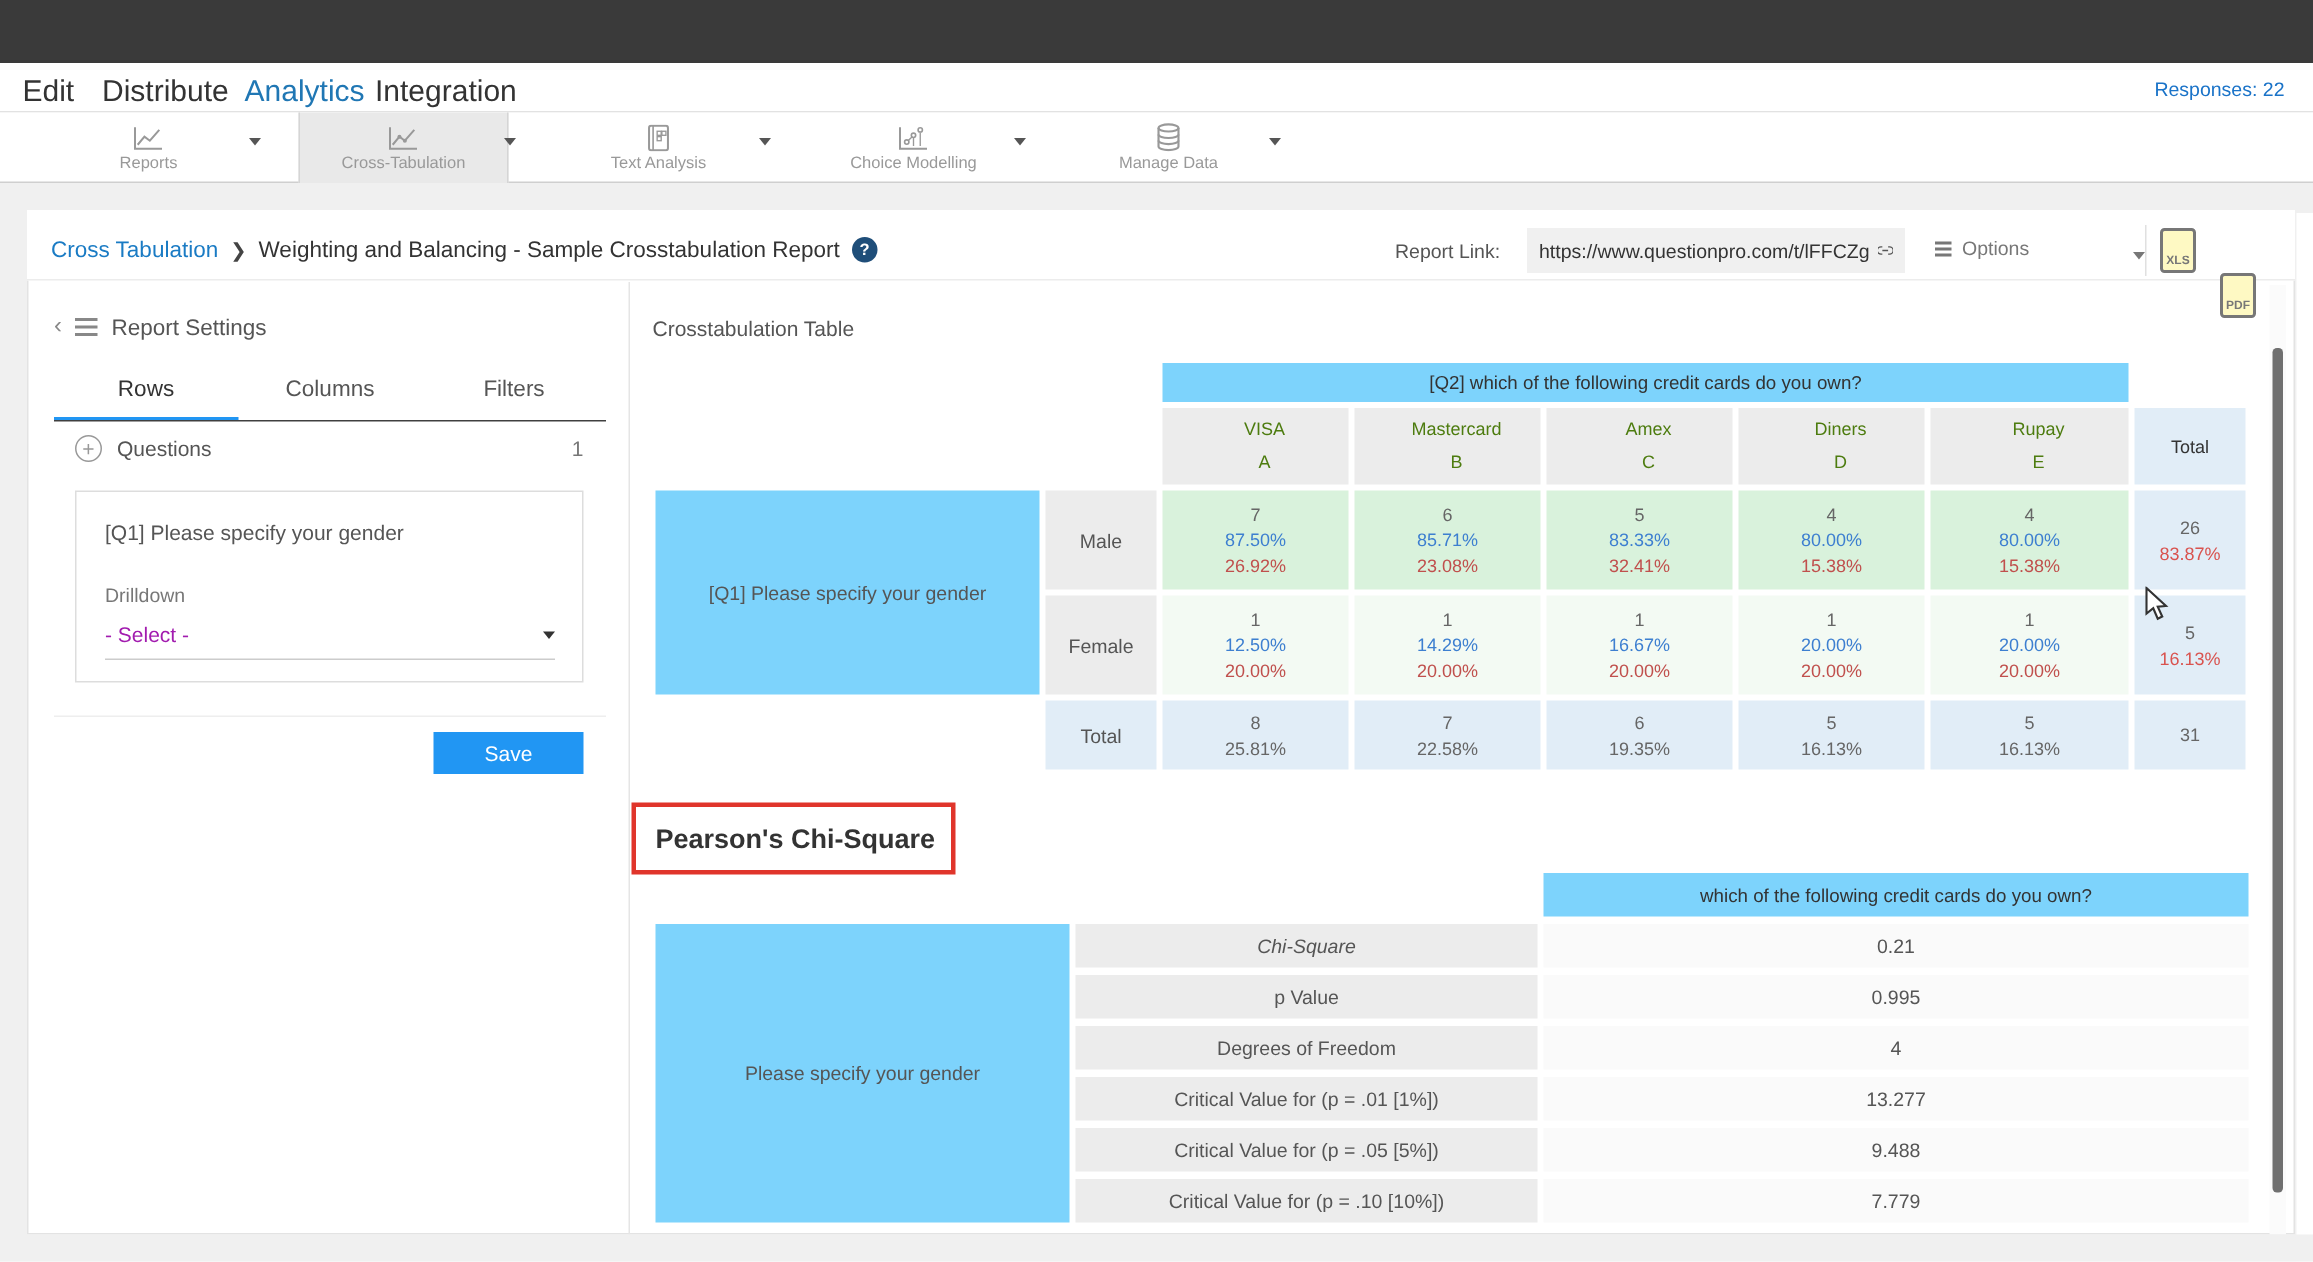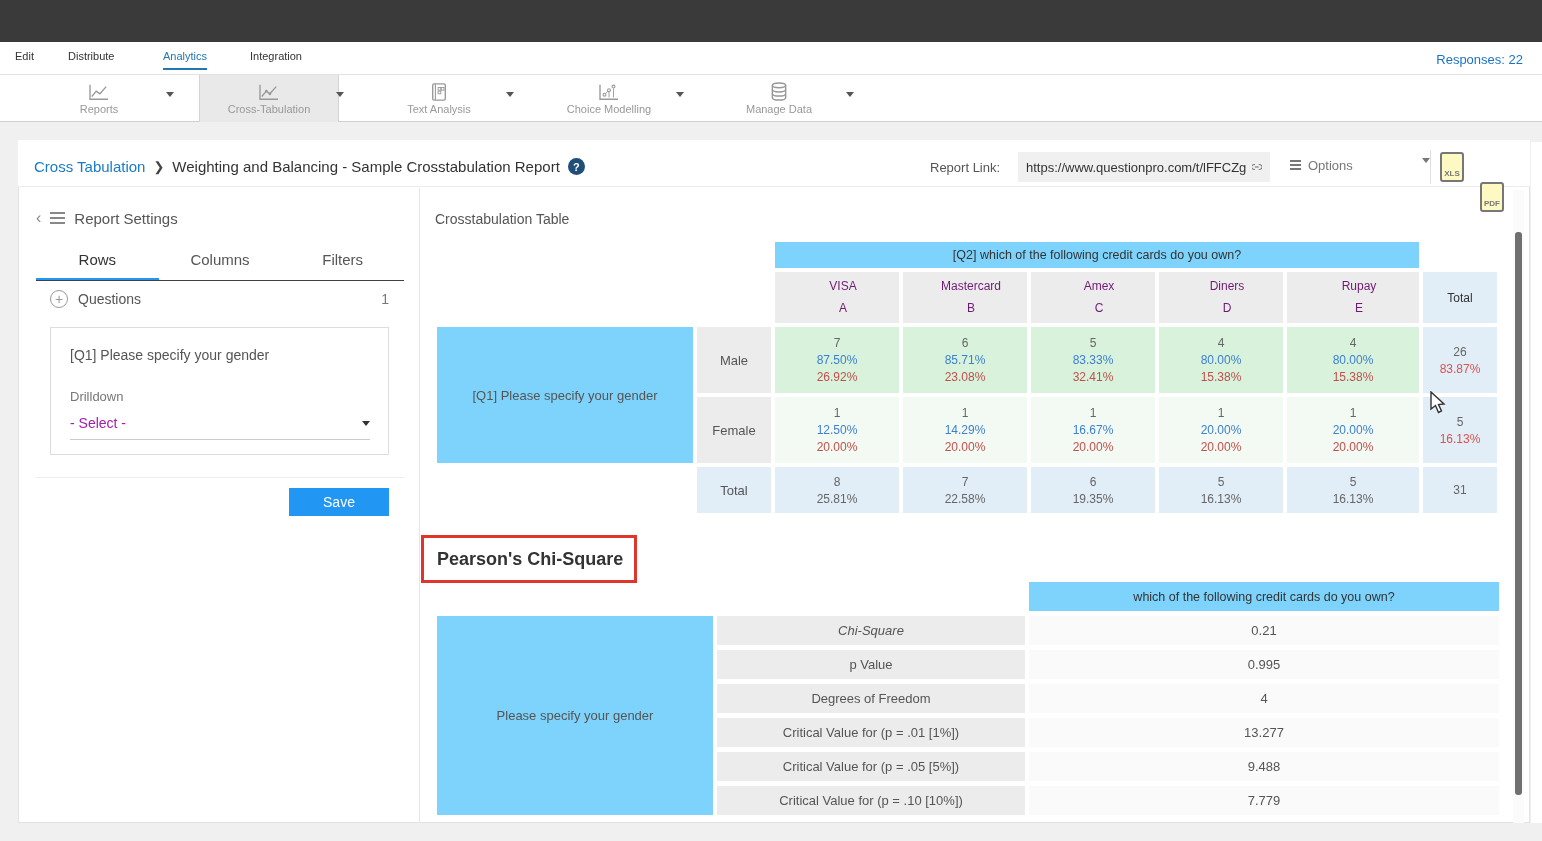--- a/index.html
+++ b/index.html
@@ -21,21 +21,21 @@
   .searchpill input { border:none; outline:none; flex:1; font-size:13px; color:#333; font-family:inherit; background:transparent; }
   .searchpill input::placeholder { color:#8b8b8b; }
   .scope { font-size:14px; color:#333; padding:0 8px; cursor:pointer; }
   .scope-div { width:1px; height:27px; background:#c9c9c9; }
   .scope-caret { color:#555; padding:0 6px; cursor:pointer; }
   .circ { border:2px solid #fff; border-radius:50%; width:28px; height:28px; display:flex; align-items:center; justify-content:center; color:#fff; font-weight:bold; font-size:14px; cursor:pointer; }
   .upgrade { left:1310px; top:8px; height:26px; padding:0 16px; background:#f2a71c; border:none; border-radius:13px; color:#fff; font-weight:bold; font-size:12px; cursor:pointer; font-family:inherit; }
 
   
   .navrow { left:0; top:42px; width:1542px; height:33px; background:#fff; border-bottom:1px solid #e2e2e2; }
-  .navitem { top:50px; font-size:11px; color:#333; cursor:pointer; }
+  .navitem { top:50px; font-size:20px; color:#333; cursor:pointer; }
   .navitem.active { color:#2077b4; border-bottom:2px solid #2077b4; padding-bottom:6px; }
   .responses { top:52px; right:19px; font-size:13px; color:#1a73c8; }
 
   
   .toolbar { left:0; top:75px; width:1542px; height:47px; background:#fff; border-bottom:1px solid #cfcfcf; }
   .tool { top:75px; height:47px; width:140px; display:flex; flex-direction:column; align-items:center; justify-content:center; gap:2px; cursor:pointer; color:#999; }
   .tool.active { background:#e9e9e9; border-left:1px solid #d5d5d5; border-right:1px solid #d5d5d5; }
   .tool .tl { font-size:11px; }
   .toolcaret { top:92px; color:#555; cursor:pointer; }
   .ticon svg { display:block; }
@@ -44,21 +44,21 @@
   .card { left:18px; top:140px; width:1512px; height:683px; background:#fff; border:1px solid #e3e3e3; }
   .vdiv { left:419px; top:188px; width:1px; height:635px; background:#e5e5e5; }
   .rephead { left:18px; top:140px; width:1512px; height:47px; border-bottom:1px solid #ececec; background:#fff; }
   .repcrumb { left:34px; top:158px; font-size:15px; display:flex; gap:8px; align-items:center; }
   .replink { color:#1a7bc4; cursor:pointer; }
   .repsep { color:#444; font-size:13px; }
   .reptitle { color:#333; }
   .helpdot { width:17px; height:17px; border-radius:50%; background:#1f4e79; color:#fff; font-size:11px; font-weight:bold; display:inline-flex; align-items:center; justify-content:center; cursor:pointer; }
   .rl-label { left:930px; top:160px; font-size:13px; color:#555; }
   .rl-box { left:1018px; top:152px; width:252px; height:30px; background:#f0f0f0; display:flex; align-items:center; gap:6px; padding:0 8px; font-size:13px; color:#333; }
-  .opts { left:1290px; top:158px; display:flex; align-items:flex-start; gap:7px; font-size:13px; color:#777; cursor:pointer; }
+  .opts { left:1290px; top:158px; display:flex; align-items:flex-end; gap:7px; font-size:13px; color:#777; cursor:pointer; }
   .opts .bars span { display:block; width:11px; height:2px; background:#777; margin:2px 0; }
   .opts .caret { margin-left:62px; }
   .exp-div { left:1430px; top:150px; width:1px; height:34px; background:#e0e0e0; }
   .doc { width:24px; height:30px; border:2px solid #777; border-radius:3px; position:relative; cursor:pointer; background:#fef9c3;padding-left:15px; }
   .doc span { position:absolute; bottom:2px; left:0; right:0; text-align:center; font-size:8px; font-weight:bold; color:#777; }
 
   
   .rs-head { left:36px; top:209px; display:flex; align-items:center; gap:9px; font-size:15px; color:#555; }
   .chev { color:#888; font-size:16px; cursor:pointer; }
   .burger span { display:block; width:15px; height:2px; background:#888; margin:3px 0; }
@@ -81,21 +81,21 @@
   .xtab { left:437px; top:242px; display:grid;
           grid-template-columns:256px 74px 124px 124px 124px 124px 132px 74px;
           grid-template-rows:26px 51px 66px 66px 46px; gap:4px; font-size:12px; }
   .xc { display:flex; flex-direction:column; align-items:center; justify-content:center; gap:3px; text-align:center; }
   .bg-blue { background:#7dd3fc; }
   .bg-gray { background:#ececec; }
   .bg-green { background:#d9f2dc; }
   .bg-pgreen { background:#f3faf3; }
   .bg-lblue { background:#e1edf7; }
   .q2hdr { grid-column:3 / span 5; grid-row:1; font-size:12.5px; color:#333; }
-  .colhdr { grid-row:2; color:#701a75; line-height:1.6;padding-left:12px; }
+  .colhdr { grid-row:2; color:#4d7c0f; line-height:1.6;padding-left:12px; }
   .tothdr { grid-row:2; grid-column:8; color:#333; }
   .qcell { grid-column:1; grid-row:3 / span 2; color:#555; font-size:13px; }
   .glabel { grid-column:2; color:#555; font-size:13px; }
   .cnt { color:#666; }
   .rp { color:#3d7fd0; }
   .cp { color:#c0504d; }
   .tp { color:#d9534f; }
   .np { color:#666; }
 
   

